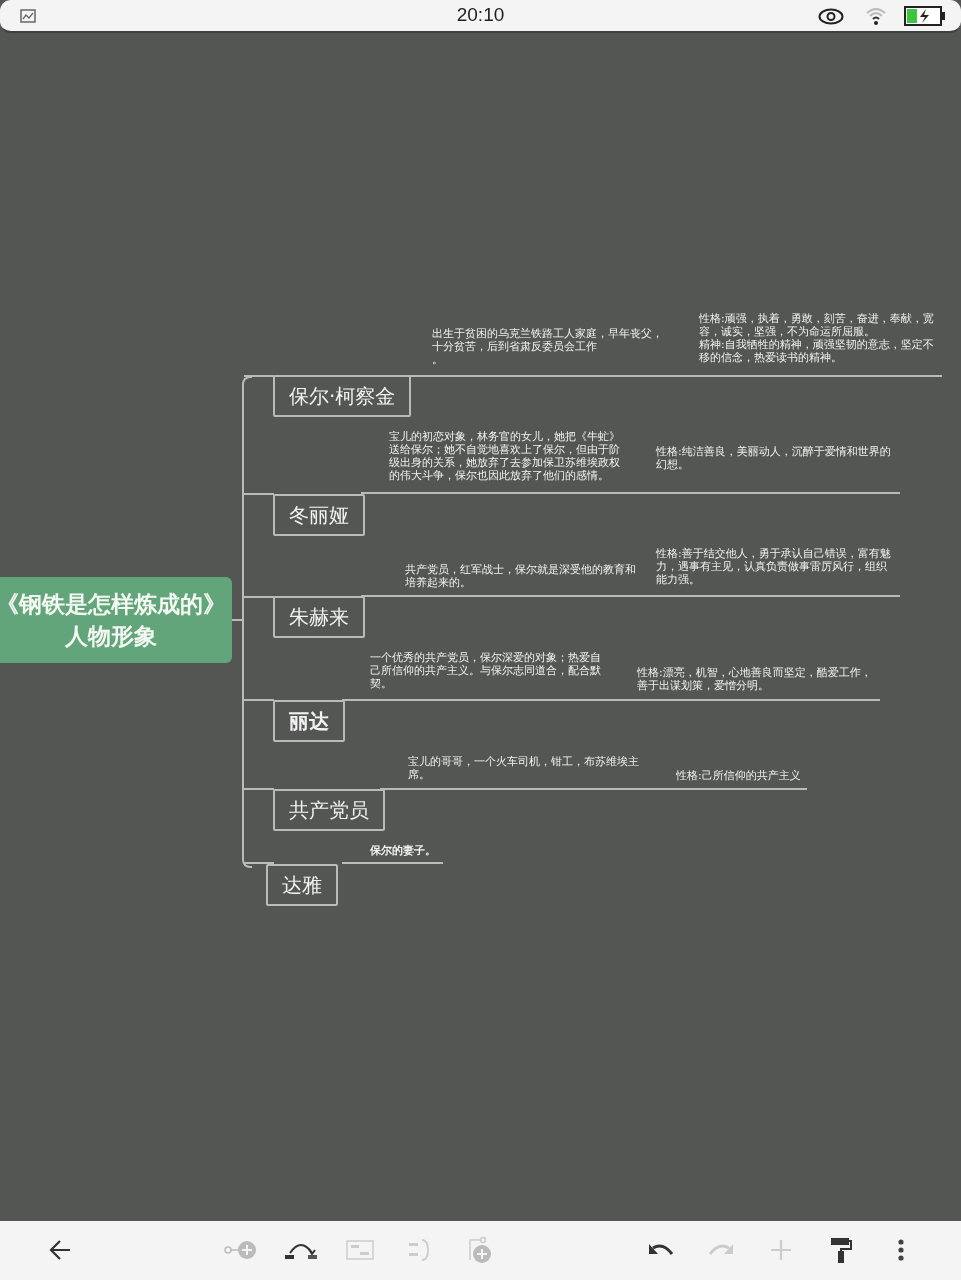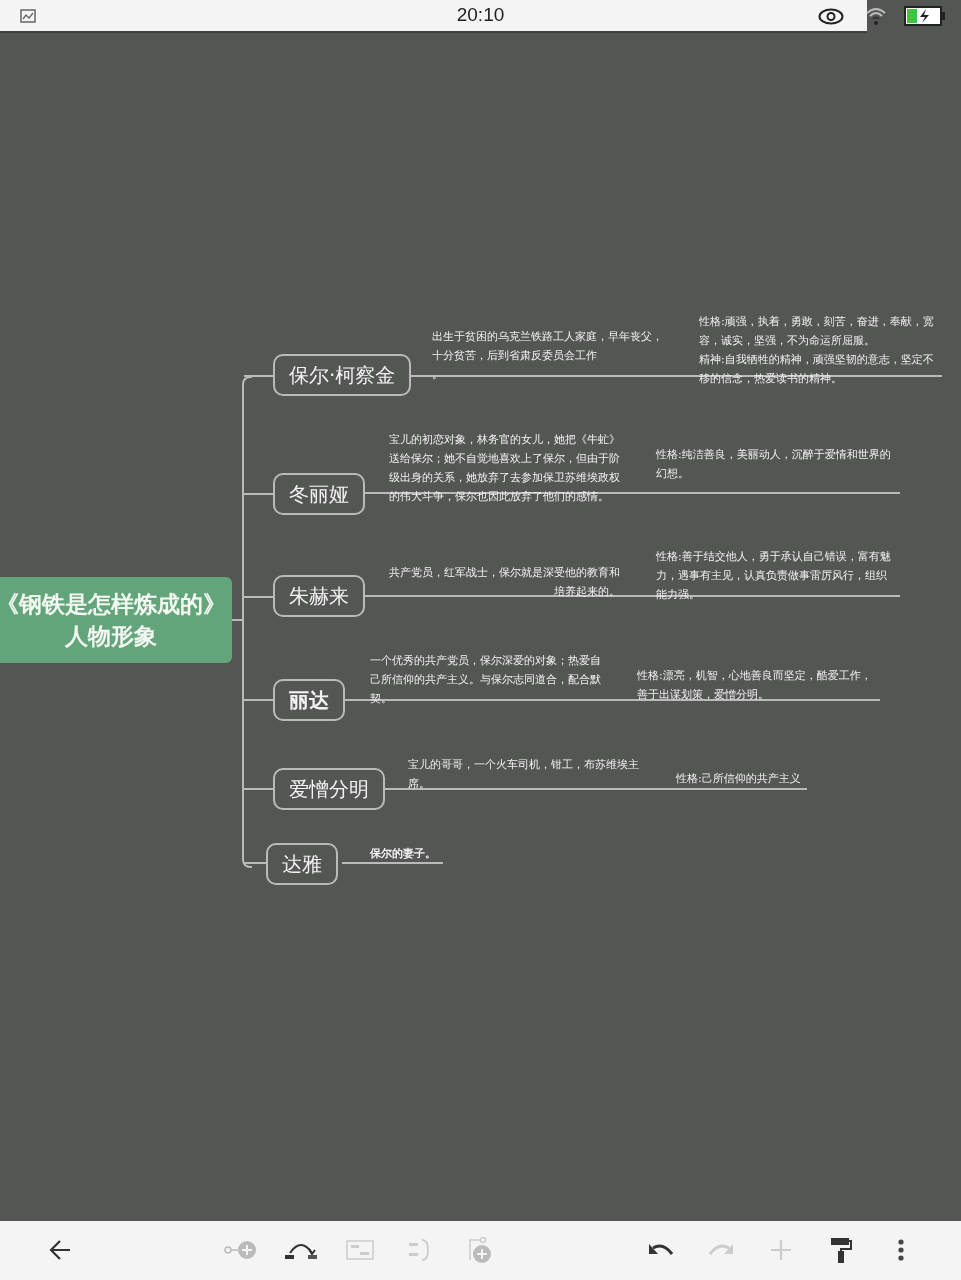--- a/index.html
+++ b/index.html
@@ -2,45 +2,46 @@
 <html><head>
 <meta charset="utf-8">
 <style>
   html, body { margin:0; padding:0; }
   body {
     width:961px; height:1280px; position:relative; overflow:hidden;
     background:#545654;
     font-family:"DejaVu Sans", "Liberation Sans", sans-serif;
   }
   .statusbar {
-    position:absolute; left:0; top:0; width:867px; height:31px;
-    background:#f4f4f4; border-bottom:2px solid #3e3f3e;
+    position:absolute; left:0; top:0; width:961px; height:31px;
+    background:#f4f4f4; border-bottom:2px solid #3e3f3e;border-radius:11px;
   }
   .statusbar .time {
     position:absolute; left:0; width:961px; top:4px; text-align:center;
     font-size:19px; color:#222; font-family:"Liberation Sans", sans-serif;
   }
   .sb-icon { position:absolute; }
   .canvas { position:absolute; left:0; top:33px; width:961px; height:1187px; }
   .line { position:absolute; background:#b9bab9; }
   .vline { position:absolute; border-left:2px solid #b9bab9; }
   .root {
     position:absolute; left:-10px; top:577px; width:242px; height:86px;
     background:#63a57a; border-radius:6px;
     color:#f4f8f2; font-weight:bold; font-size:23px; line-height:32px;
     text-align:center; display:flex; flex-direction:column; justify-content:center;
   }
   .node {
     position:absolute; height:42px; box-sizing:border-box;
-    border:2px solid #b9bab9; border-radius:10px; background:#545654;
+    border:2px solid #b9bab9; border-radius:2px; background:#545654;
     color:#f2f2f2; font-size:20px; line-height:38px; padding:0 14px;
     white-space:nowrap;
+    margin-top:21px;
   }
   .note {
-    position:absolute; color:#f2f2f2; font-size:11px; line-height:19px;
+    position:absolute; color:#f2f2f2; font-size:11px; line-height:13px;
     white-space:pre-line;
   }
   .toolbar {
     position:absolute; left:0; top:1221px; width:961px; height:59px;
     background:#f4f4f4;
   }
   .tb { position:absolute; top:16px; width:30px; height:30px; display:flex; align-items:center; justify-content:center; }
 </style>
 </head>
 <body>
@@ -108,36 +109,36 @@
 <div class="node" style="left:273px;top:473px;">冬丽娅</div>
 <div class="note" style="left:389px;top:430px;">宝儿的初恋对象，林务官的女儿，她把《牛虻》
 送给保尔；她不自觉地喜欢上了保尔，但由于阶
 级出身的关系，她放弃了去参加保卫苏维埃政权
 的伟大斗争，保尔也因此放弃了他们的感情。</div>
 <div class="note" style="left:656px;top:445px;">性格:纯洁善良，美丽动人，沉醉于爱情和世界的
 幻想。</div>
 
 <div class="line" style="left:361px;top:595px;width:539px;height:2px;"></div>
 <div class="node" style="left:273px;top:575px;">朱赫来</div>
-<div class="note" style="left:389px;top:563px;text-align:right;">共产党员，红军战士，保尔就是深受他的教育和
+<div class="note" style="left:405px;top:563px;">共产党员，红军战士，保尔就是深受他的教育和
 培养起来的。</div>
 <div class="note" style="left:656px;top:547px;">性格:善于结交他人，勇于承认自己错误，富有魅
 力，遇事有主见，认真负责做事雷厉风行，组织
 能力强。</div>
 
 <div class="line" style="left:342px;top:699px;width:538px;height:2px;"></div>
 <div class="node" style="left:273px;top:679px;font-weight:bold;">丽达</div>
 <div class="note" style="left:370px;top:651px;">一个优秀的共产党员，保尔深爱的对象；热爱自
 己所信仰的共产主义。与保尔志同道合，配合默
 契。</div>
 <div class="note" style="left:637px;top:666px;">性格:漂亮，机智，心地善良而坚定，酷爱工作，
 善于出谋划策，爱憎分明。</div>
 
 <div class="line" style="left:380px;top:788px;width:427px;height:2px;"></div>
-<div class="node" style="left:273px;top:768px;">爱憎分明</div>
+<div class="node" style="left:273px;top:768px;">共产党员</div>
 <div class="note" style="left:408px;top:755px;">宝儿的哥哥，一个火车司机，钳工，布苏维埃主
 席。</div>
 <div class="note" style="left:676px;top:769px;">性格:己所信仰的共产主义</div>
 
 <div class="line" style="left:342px;top:862px;width:101px;height:2px;"></div>
 <div class="node" style="left:266px;top:843px;">达雅</div>
 <div class="note" style="left:370px;top:844px;font-weight:bold;">保尔的妻子。</div>
 
 <div class="toolbar">
   <div class="tb" style="left:45px;">

